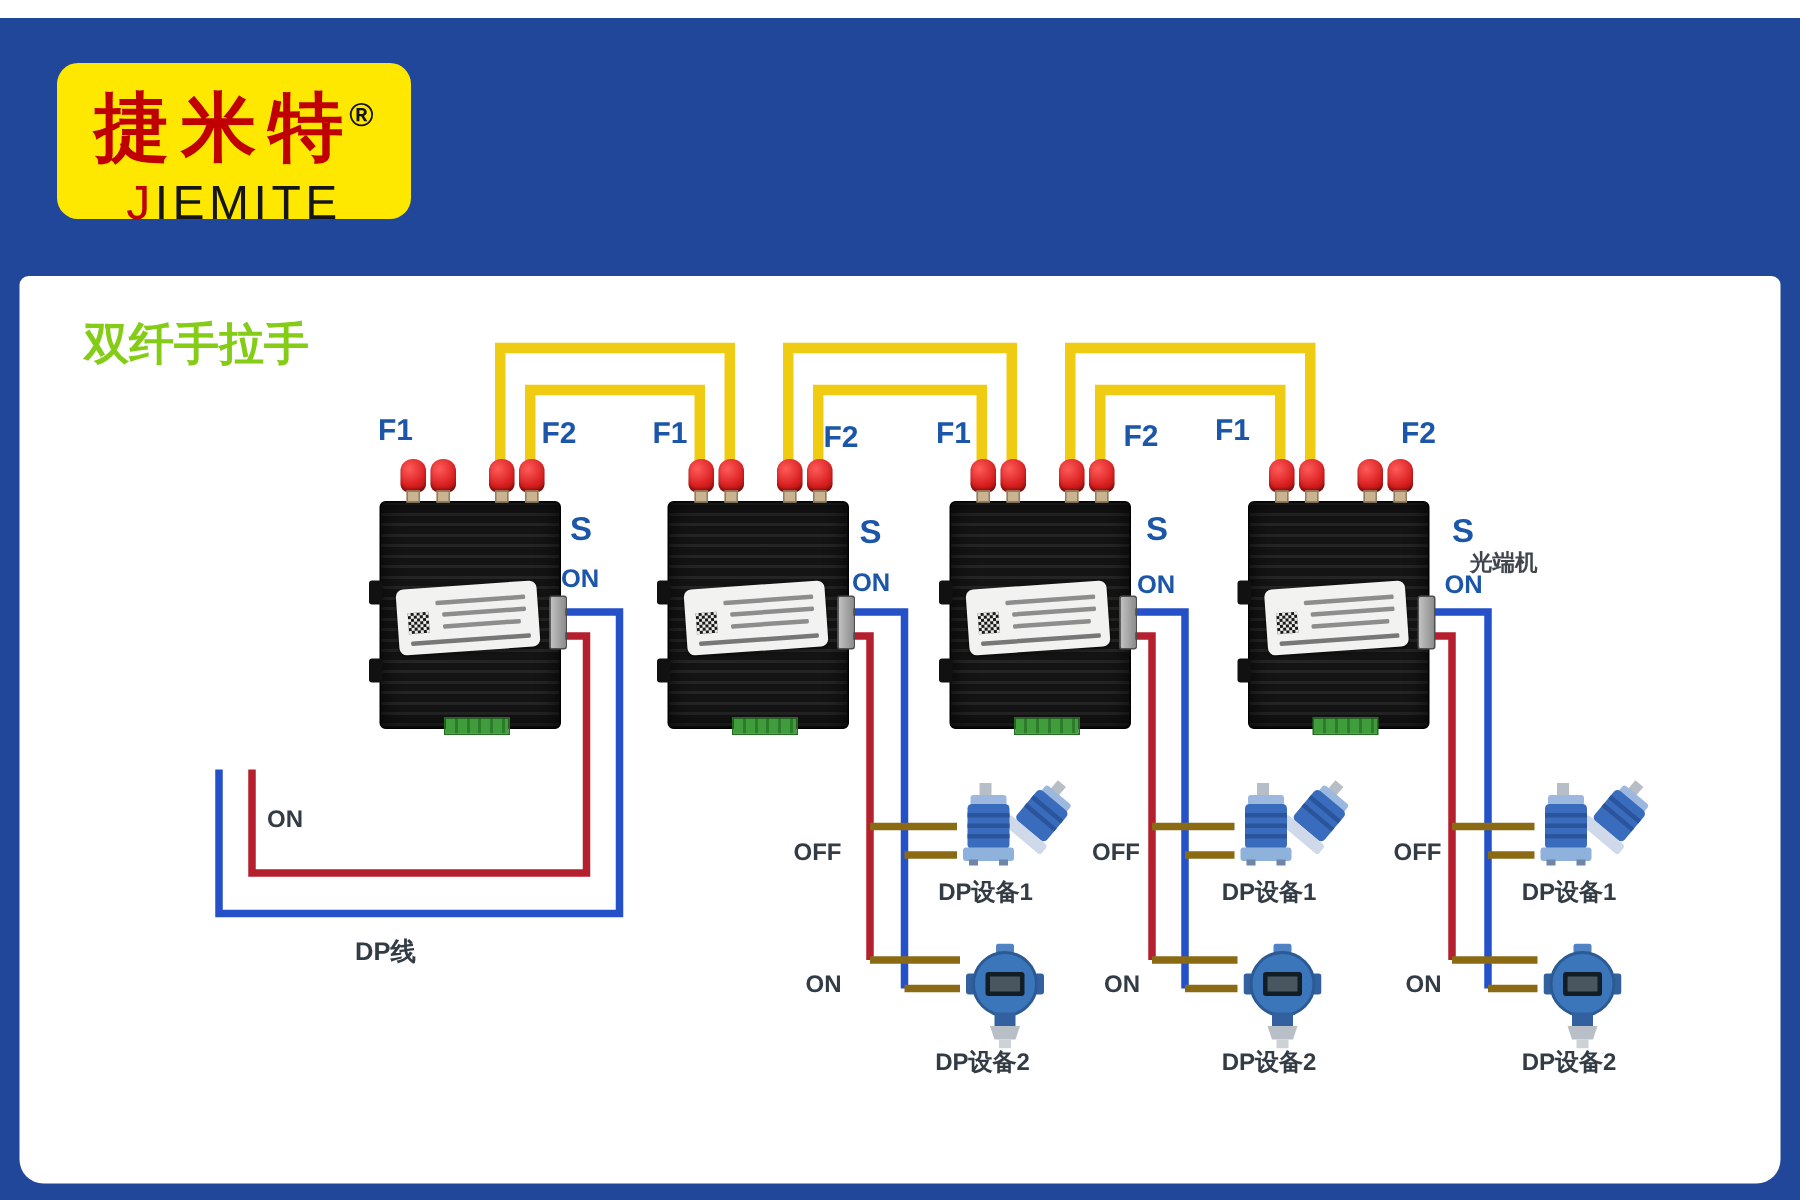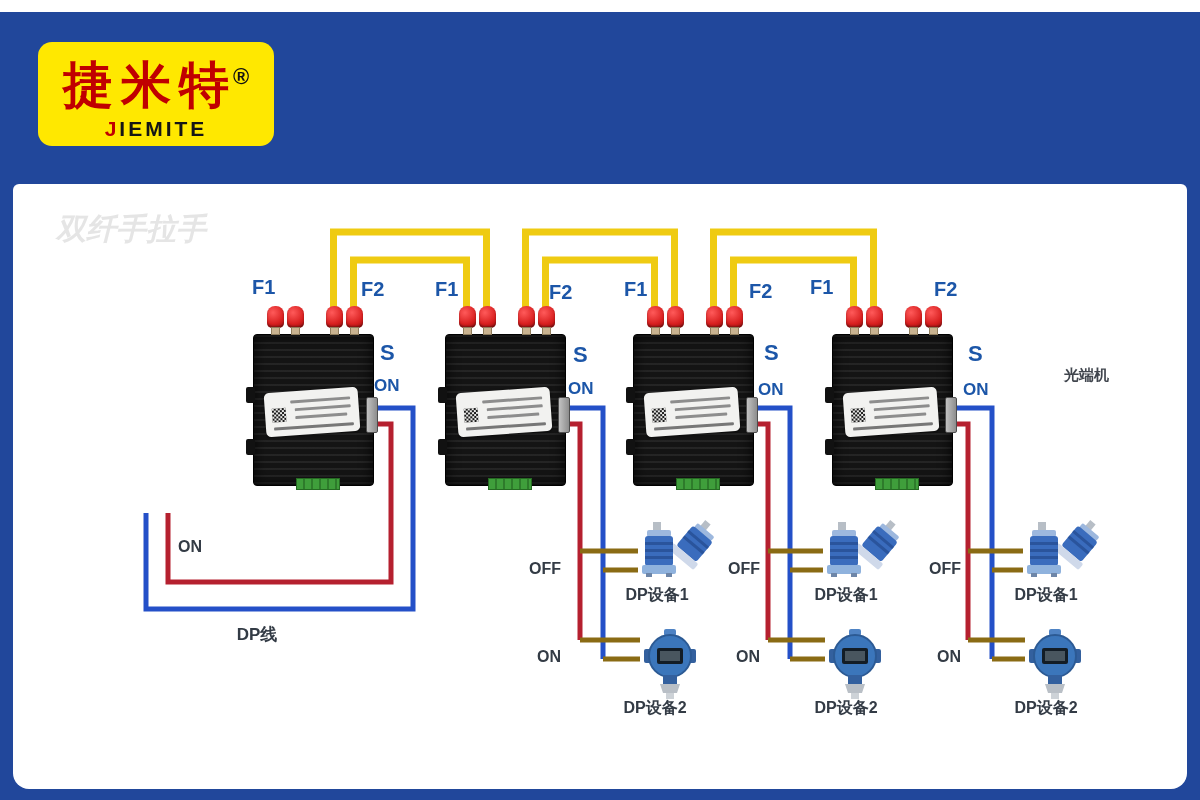--- a/index.html
+++ b/index.html
@@ -3,28 +3,28 @@
 <meta charset="utf-8">
 <style>
   html,body{margin:0;padding:0;}
   .page{position:relative;width:1200px;height:800px;background:#21479b;overflow:hidden;
         font-family:"Liberation Sans","DejaVu Sans",sans-serif;margin-top:12px;}
   
   .logo{position:absolute;left:38px;top:30px;width:236px;height:104px;background:#ffe800;
         border-radius:14px;text-align:center;box-sizing:border-box;padding-top:10px;}
   .logo-cn{font-size:50px;font-weight:800;color:#c00000;letter-spacing:8px;}
   .logo-reg{font-size:22px;font-weight:700;color:#111;vertical-align:18px;margin-left:-4px;}
-  .logo-en{font-size:21px;font-weight:700;letter-spacing:3px;color:#151515;margin-top:-2px;}
+  .logo-en{font-size:32px;font-weight:400;letter-spacing:3px;color:#151515;margin-top:-2px;}
   .logo-en .j{color:#c00000;}
   .main-title{position:absolute;left:300px;top:30px;width:890px;text-align:center;
         font-size:78px;font-weight:800;color:#ffdf00;letter-spacing:2px;white-space:nowrap;}
   
   .canvas{position:absolute;left:13px;top:172px;width:1174px;height:605px;background:#ffffff;
           border-radius:6px 6px 16px 16px;}
-  .subtitle{position:absolute;left:56px;top:197px;font-size:30px;font-weight:800;color:#e5e5e5;font-style:italic;}
+  .subtitle{position:absolute;left:56px;top:197px;font-size:30px;font-weight:800;color:#84cc16;}
   
   .plabel{position:absolute;font-weight:800;color:#1c56a8;}
   .clabel{position:absolute;font-weight:800;color:#333b45;}
   .center{text-align:center;}
   
   .plc{position:absolute;left:92px;top:386px;width:131px;height:115px;background:#fff;
        border:5px solid #7f7f7f;border-radius:3px;display:flex;align-items:center;justify-content:center;
        font-size:38px;font-weight:800;color:#30383f;letter-spacing:1px;box-sizing:border-box;}
   
   .device{position:absolute;width:119px;height:150px;background:#141414 repeating-linear-gradient(180deg,rgba(255,255,255,.07) 0 2px,rgba(0,0,0,0) 2px 7px);
@@ -100,21 +100,21 @@
         <path d="M790 647 L825 647"></path>
       <path d="M968 539 L1023 539"></path>
         <path d="M992 558 L1023 558"></path>
         <path d="M968 628 L1025 628"></path>
         <path d="M992 647 L1025 647"></path>
     </g>
   </svg>
 
   <div class="clabel" style="left:178px;top:526px;width:44px;font-size:16px;">ON</div>
   <div class="clabel center" style="left:227px;top:611px;width:60px;font-size:17px;">DP线</div>
-  <div class="clabel" style="left:1064px;top:354px;font-size:15px;color:#41464e;">光端机</div>
+  <div class="clabel" style="left:980px;top:354px;font-size:15px;color:#41464e;">光端机</div>
 
   <div class="device" style="left:253px;top:322px;">
     <div class="conn" style="left:13px;"></div>
     <div class="conn" style="left:33px;"></div>
     <div class="conn" style="left:72px;"></div>
     <div class="conn" style="left:92px;"></div>
     <div class="din" style="top:52px;"></div>
     <div class="din" style="top:104px;"></div>
     <div class="sticker">
       <div class="qr"></div>

